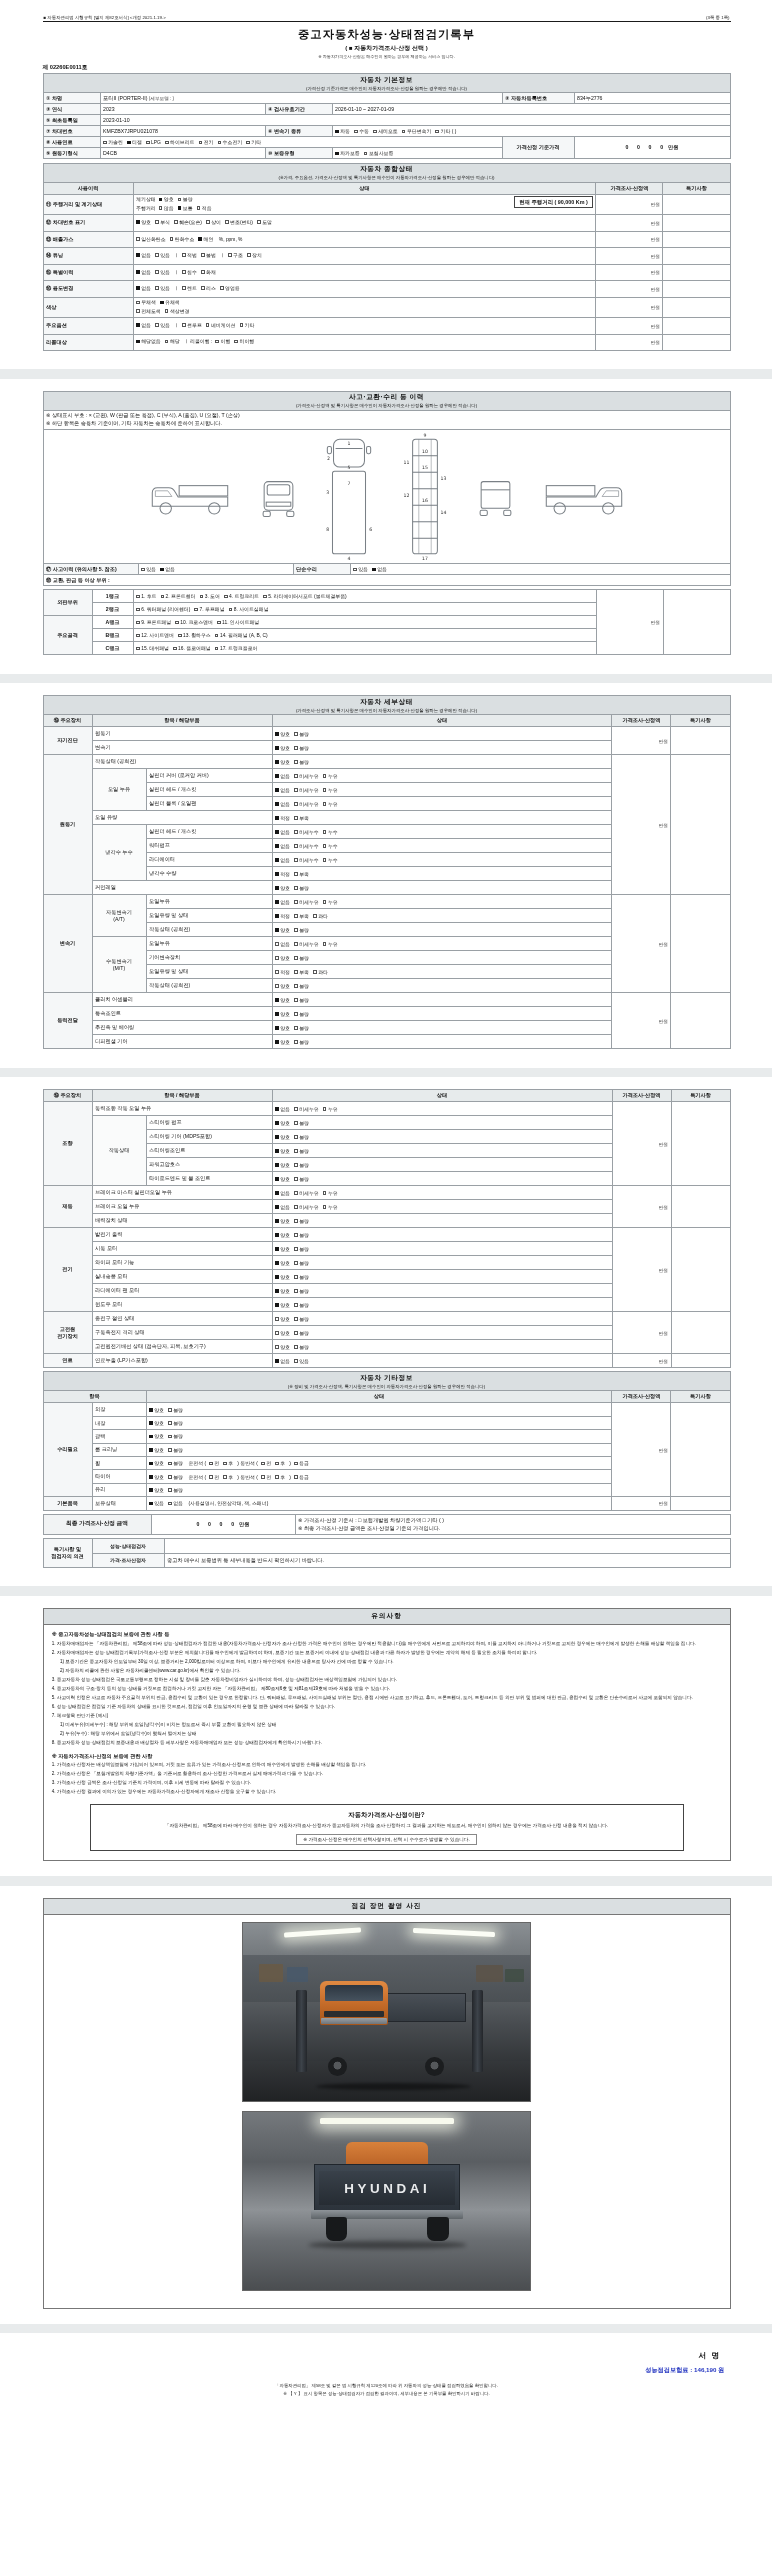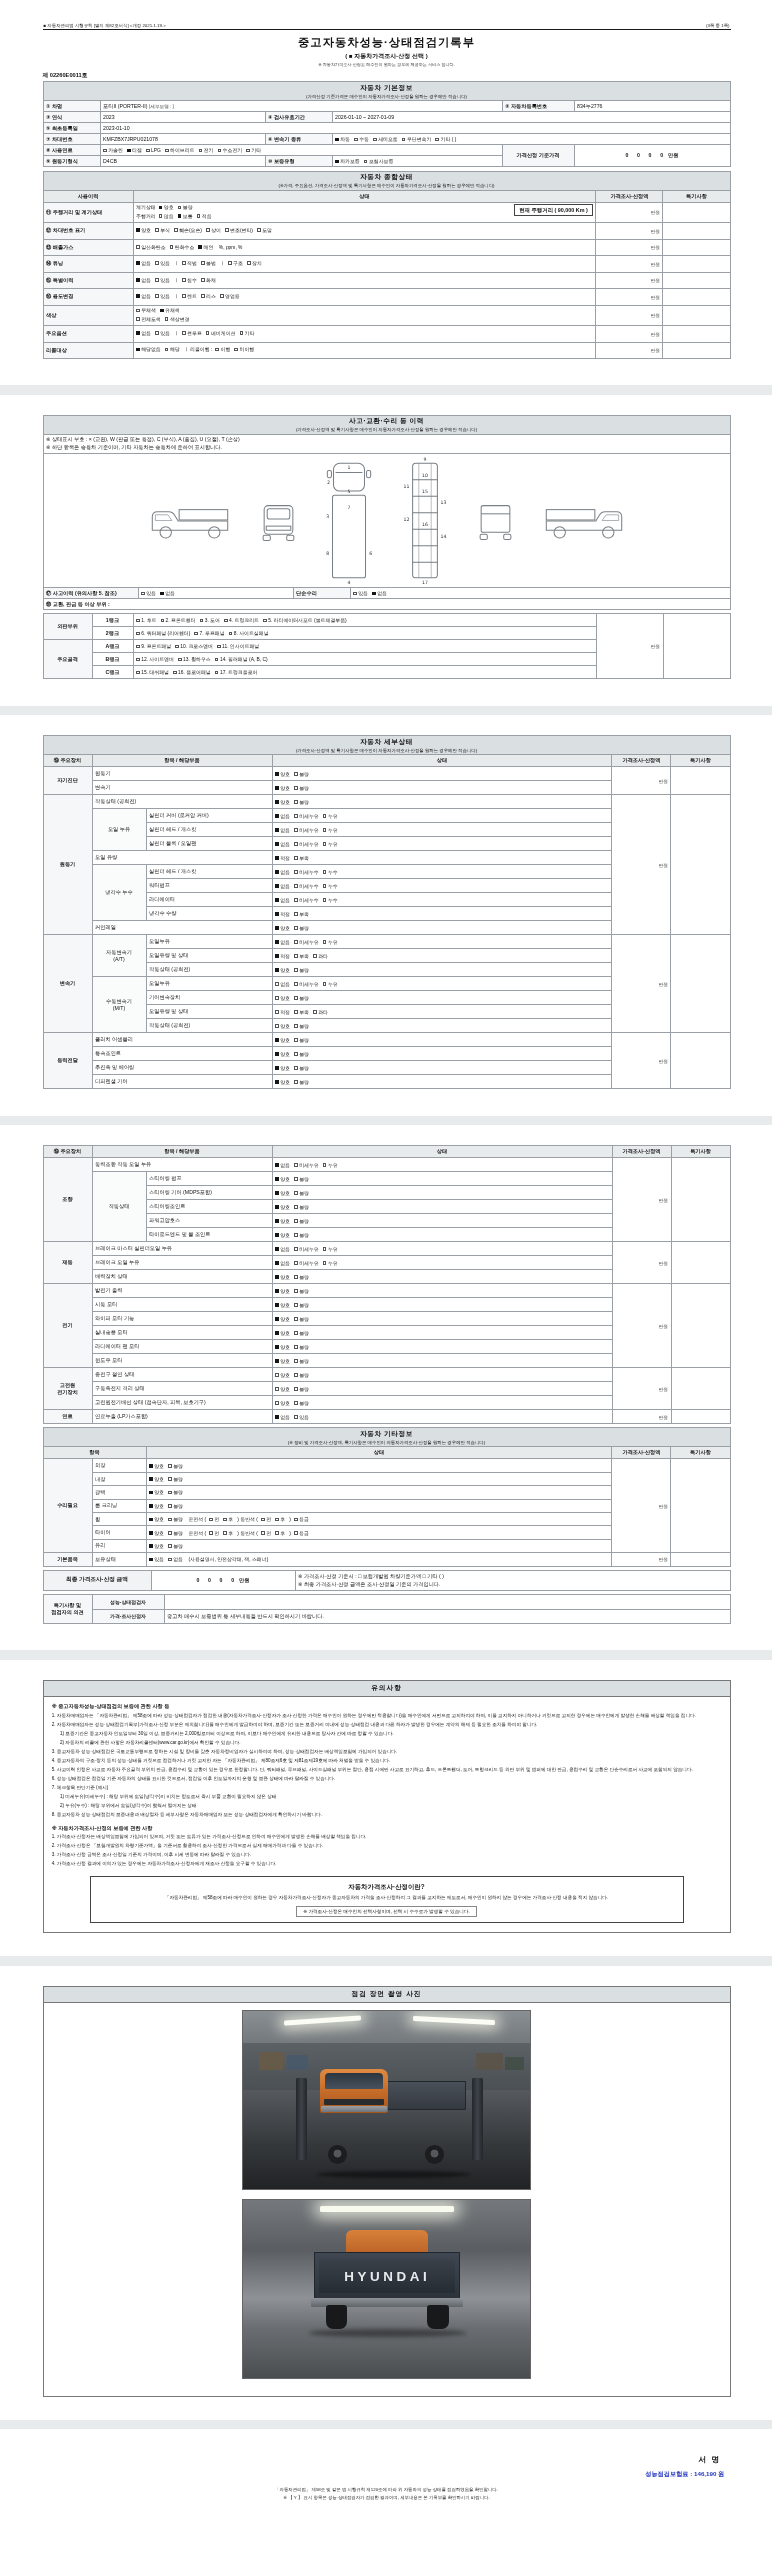--- a/index.html
+++ b/index.html
@@ -1,19 +1,19 @@
 <!DOCTYPE html>
 <html style="font-size:8.2px"><head>
 <meta charset="utf-8">
 <style>
   * { box-sizing: border-box; }
   html,body { margin:0; padding:0; }
   body { background:#ffffff; font-family:"Liberation Sans","DejaVu Sans",sans-serif; color:#111; }
   .canvas { width:773px; height:2576px; background:#fff; position:relative; overflow:hidden; }
-  .block { width:688px; margin:16px auto; background:#fff; padding:4.1px 0 7.2px; }
+  .block { width:688px; margin:8px auto; background:#fff; padding:4.1px 0 7.2px; }
   .gap { width:100%; height:9.3px; background:#e8ebec; }
 
   
   .topbar { display:flex; justify-content:space-between; font-size:4.4px; color:#222; padding:2.6px 1px 1.5px; border-bottom:1px solid #1a1a1a; }
   .titleblock { padding:5.2px 0 1px; }
   .main-title { font-size:11.3px; font-weight:bold; text-align:center; letter-spacing:1px; }
   .sub-title { text-align:center; font-size:6px; font-weight:bold; margin-top:1.5px; }
   .sub-note { text-align:center; font-size:4.1px; color:#333; margin-top:1px; }
   .docno { font-size:5.7px; font-weight:bold; margin:4.1px 0 1.5px; }
 

